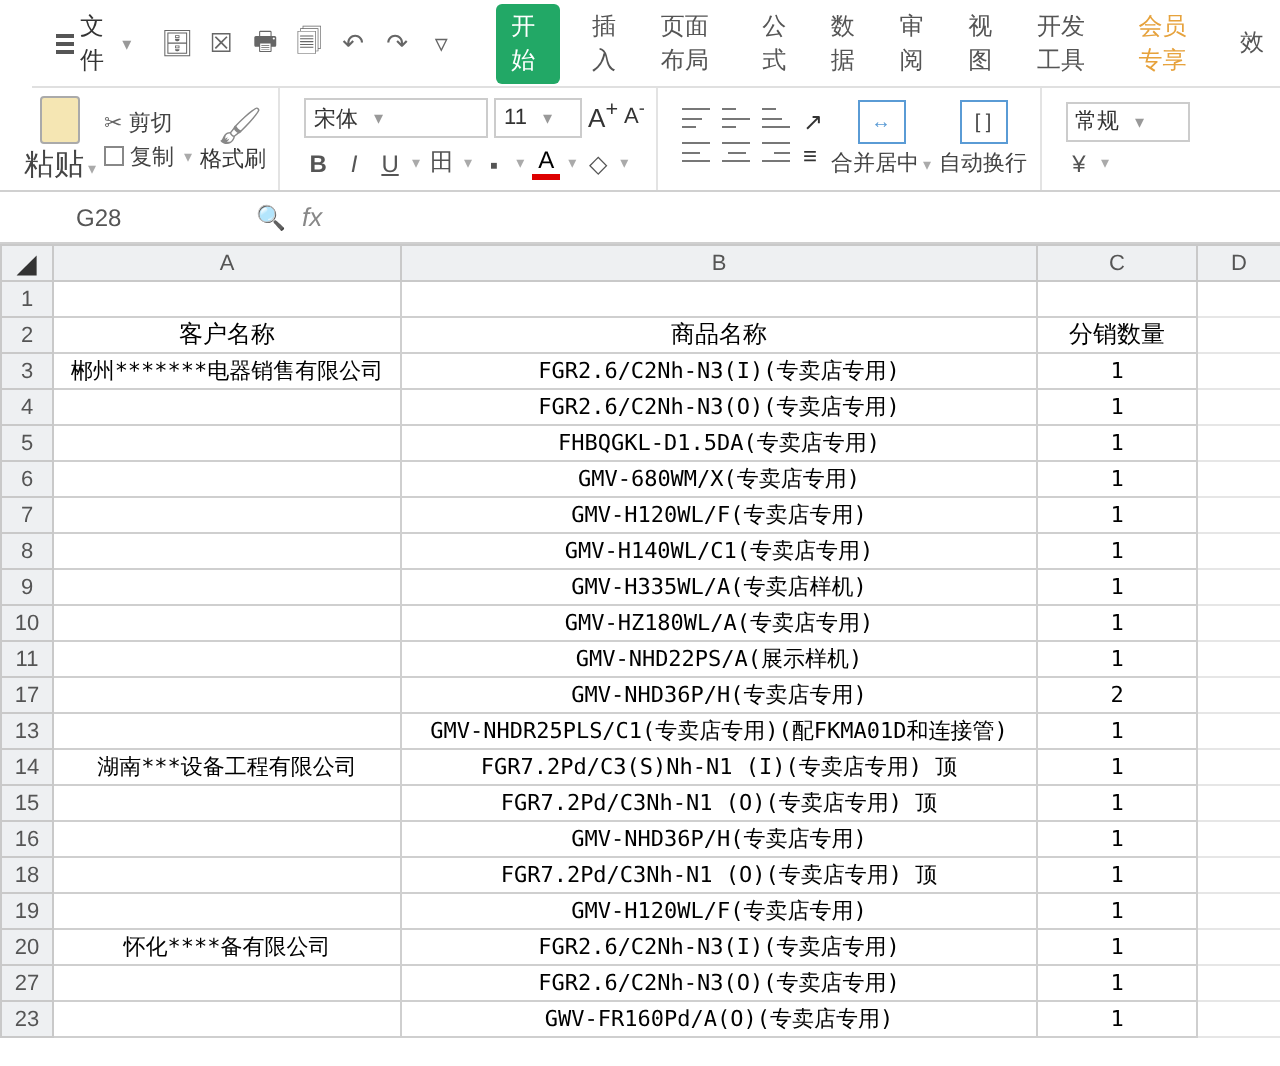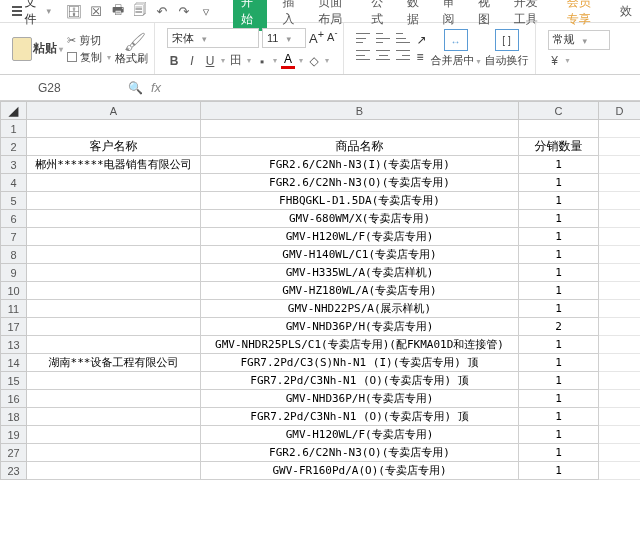--- a/index.html
+++ b/index.html
@@ -8,25 +8,26 @@
     font-size: 12px;
     background: #fff;
     width: 640px;
     height: 533px;
     overflow: hidden;
     color: #333;
   }
   .menubar {
     display: flex;
     align-items: center;
-    height: 23px;
+    height: 44px;
     background: #fff;
     padding: 0 6px;
     border-bottom: 1px solid #e0e0e0;
     gap: 4px;
+    margin-left: 16px;
   }
   .menubar .file-btn {
     display: flex;
     align-items: center;
     gap: 3px;
     padding: 2px 6px;
     cursor: pointer;
   }
   .menubar .hamburger {
     width: 12px;
@@ -57,21 +58,21 @@
   }
   .ribbon-group {
     display: flex;
     align-items: center;
     gap: 4px;
     padding: 0 6px;
     border-right: 1px solid #e3e3e3;
     height: 100%;
   }
   .ribbon-group:last-child { border-right: none; }
-  .paste-btn { display: flex; align-items: center; gap: 1px; font-size: 12px; color: #444; font-weight: bold; }
+  .paste-btn { display: flex; flex-direction: column; align-items: center; gap: 1px; font-size: 15px; color: #444; }
   .clipboard-icon { width: 20px; height: 24px; border: 1px solid #aaa; border-radius: 2px; position: relative; background: linear-gradient(#f5e6b3, #f5e6b3); }
   .small-btns { display: flex; flex-direction: column; gap: 2px; font-size: 11px; color: #444; }
   .small-btn { display: flex; align-items: center; gap: 3px; }
   .scissors { color: #666; }
   .copy-sq { width: 10px; height: 10px; border: 1px solid #888; }
   .brush { display: flex; flex-direction: column; align-items: center; font-size: 11px; }
   .brush-icon { width: 16px; height: 20px; color: #888; font-size: 18px; }
   .font-select {
     display: flex; align-items: center;
     border: 1px solid #ccc;
@@ -434,20 +435,27 @@
         <td class="cell" style="border-color:#e6e6e6"></td>
       </tr>
       <tr>
         <td class="row-head">19</td>
         <td class="cell"></td>
         <td class="cell">GMV-H120WL/F(专卖店专用)</td>
         <td class="cell">1</td>
         <td class="cell" style="border-color:#e6e6e6"></td>
       </tr>
       <tr>
+        <td class="row-head">20</td>
+        <td class="cell">怀化****备有限公司</td>
+        <td class="cell">FGR2.6/C2Nh-N3(I)(专卖店专用)</td>
+        <td class="cell">1</td>
+        <td class="cell" style="border-color:#e6e6e6"></td>
+      </tr>
+      <tr>
         <td class="row-head">27</td>
         <td class="cell"></td>
         <td class="cell">FGR2.6/C2Nh-N3(O)(专卖店专用)</td>
         <td class="cell">1</td>
         <td class="cell" style="border-color:#e6e6e6"></td>
       </tr>
       <tr>
         <td class="row-head">23</td>
         <td class="cell"></td>
         <td class="cell">GWV-FR160Pd/A(O)(专卖店专用)</td>

